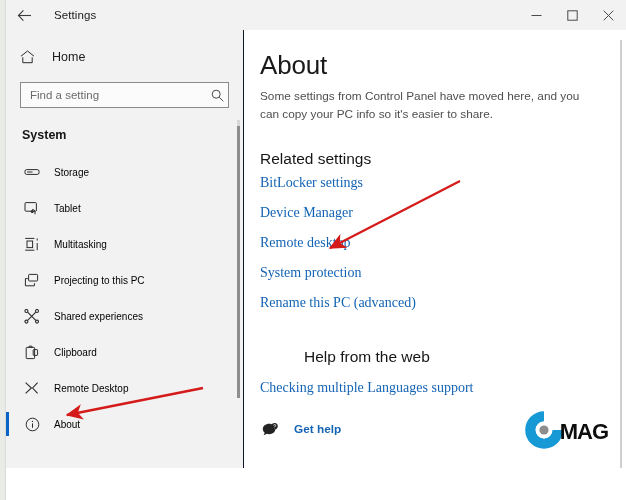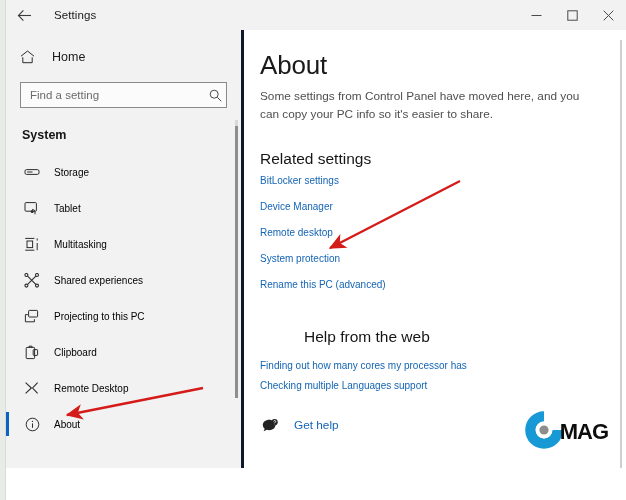--- a/index.html
+++ b/index.html
@@ -78,21 +78,21 @@
     position: relative;
   }
 
   
   .sidebar {
     width: 238px;
     flex: 0 0 238px;
     background: #f2f2f2;
     position: relative;
     padding-top: 2px;
-    border-right: 3px solid #0f172a;
+    border-right: 1px solid #0f172a;
   }
 
   .home-row {
     display: flex;
     align-items: center;
     height: 34px;
     padding-left: 14px;
     margin-top: 8px;
   }
   .home-row .ico {
@@ -210,33 +210,35 @@
   .section-title {
     font-size: 15.5px;
     color: #161616;
     margin-top: 26px;
     margin-bottom: 0;
   }
   .section-title.help { margin-top: 30px; margin-bottom: 10px; margin-left: 44px; }
 
   .link-list { display: flex; flex-direction: column; }
   .link-row {
-    font-size: 10px;
+    font-size: 14px;
     color: #1464b4;
     line-height: 1;
     padding: 8px 0;
     width: fit-content;
     cursor: pointer;
+    font-family: Liberation Serif, serif;
   }
   .link-row.tight { padding: 5px 0; }
 
   .gethelp-row {
     display: flex;
     align-items: center;
     margin-top: 22px;
+    font-weight: bold;
   }
   .gethelp-row .ico {
     width: 20px;
     display: flex; align-items: center; justify-content: center;
     color: #232323;
   }
   .gethelp-row .lbl {
     font-size: 11.8px;
     color: #1464b4;
     margin-left: 14px;
@@ -381,40 +383,40 @@
               <rect x="3" y="4" width="5.6" height="6.6"></rect>
               <path d="M13.2 1.4v2.2M13.2 6v7.2"></path>
             </svg>
           </span>
           <span class="lbl">Multitasking</span>
         </div>
 
         <div class="nav-item">
           <span class="sel-bar"></span>
           <span class="ico">
+            <svg width="16" height="15" viewBox="0 0 16 15" fill="none" stroke="currentColor" stroke-width="1">
+              <rect x="4.6" y="1.4" width="9" height="6.6" rx="0.8"></rect>
+              <path d="M10.4 10.2v2.6h-9V5.6h2.4"></path>
+            </svg>
+          </span>
+          <span class="lbl">Projecting to this PC</span>
+        </div>
+
+        <div class="nav-item">
+          <span class="sel-bar"></span>
+          <span class="ico">
             <svg width="16" height="15" viewBox="0 0 16 15" fill="none" stroke="currentColor" stroke-width="1.1">
               <circle cx="2.4" cy="2" r="1.5"></circle>
                 <circle cx="13" cy="2" r="1.5"></circle>
               <circle cx="2.4" cy="12.6" r="1.5"></circle>
                 <circle cx="13" cy="12.6" r="1.5"></circle>
               <path d="M3.6 3.2 11.8 11.4M11.8 3.2 3.6 11.4"></path>
             </svg>
           </span>
           <span class="lbl">Shared experiences</span>
-        </div>
-
-        <div class="nav-item">
-          <span class="sel-bar"></span>
-          <span class="ico">
-            <svg width="16" height="15" viewBox="0 0 16 15" fill="none" stroke="currentColor" stroke-width="1">
-              <rect x="4.6" y="1.4" width="9" height="6.6" rx="0.8"></rect>
-              <path d="M10.4 10.2v2.6h-9V5.6h2.4"></path>
-            </svg>
-          </span>
-          <span class="lbl">Projecting to this PC</span>
         </div>
 
         <div class="nav-item">
           <span class="sel-bar"></span>
           <span class="ico">
             <svg width="14" height="15" viewBox="0 0 14 15" fill="none" stroke="currentColor" stroke-width="1">
               <rect x="1.2" y="2.4" width="8.4" height="11.2" rx="0.8"></rect>
               <path d="M4 2.4V1.2h3v1.2"></path>
               <rect x="8.2" y="4.6" width="4.4" height="5.8" rx="0.6"></rect>
             </svg>
@@ -460,21 +462,20 @@
       <div class="link-list">
         <div class="link-row">BitLocker settings</div>
         <div class="link-row">Device Manager</div>
         <div class="link-row">Remote desktop</div>
         <div class="link-row">System protection</div>
         <div class="link-row">Rename this PC (advanced)</div>
       </div>
 
       <div class="section-title help">Help from the web</div>
       <div class="link-list">
-        <div class="link-row tight">Finding out how many cores my processor has</div>
         <div class="link-row tight">Checking multiple Languages support</div>
       </div>
 
       <div class="gethelp-row">
         <span class="ico">
           <svg width="17" height="15" viewBox="0 0 17 15" fill="none" stroke="currentColor" stroke-width="1">
             <path d="M13.4 7c0 2.9-2.8 5.2-6.2 5.2-.8 0-1.6-.1-2.3-.35L1.6 13.2l1.1-2.5C1.5 9.75.8 8.45.8 7 .8 4.1 3.6 1.8 7.2 1.8S13.4 4.1 13.4 7z" fill="currentColor" stroke="none"></path>
             <circle cx="12.6" cy="4.2" r="3.1" fill="currentColor" stroke="none"></circle>
             <path d="M11.7 3.5c0-.55.45-1 1-1s1 .45 1 1c0 .75-.95.7-.95 1.5" stroke="#ffffff" stroke-width=".8" fill="none"></path>
             <circle cx="12.7" cy="5.9" r=".42" fill="#ffffff" stroke="none"></circle>

